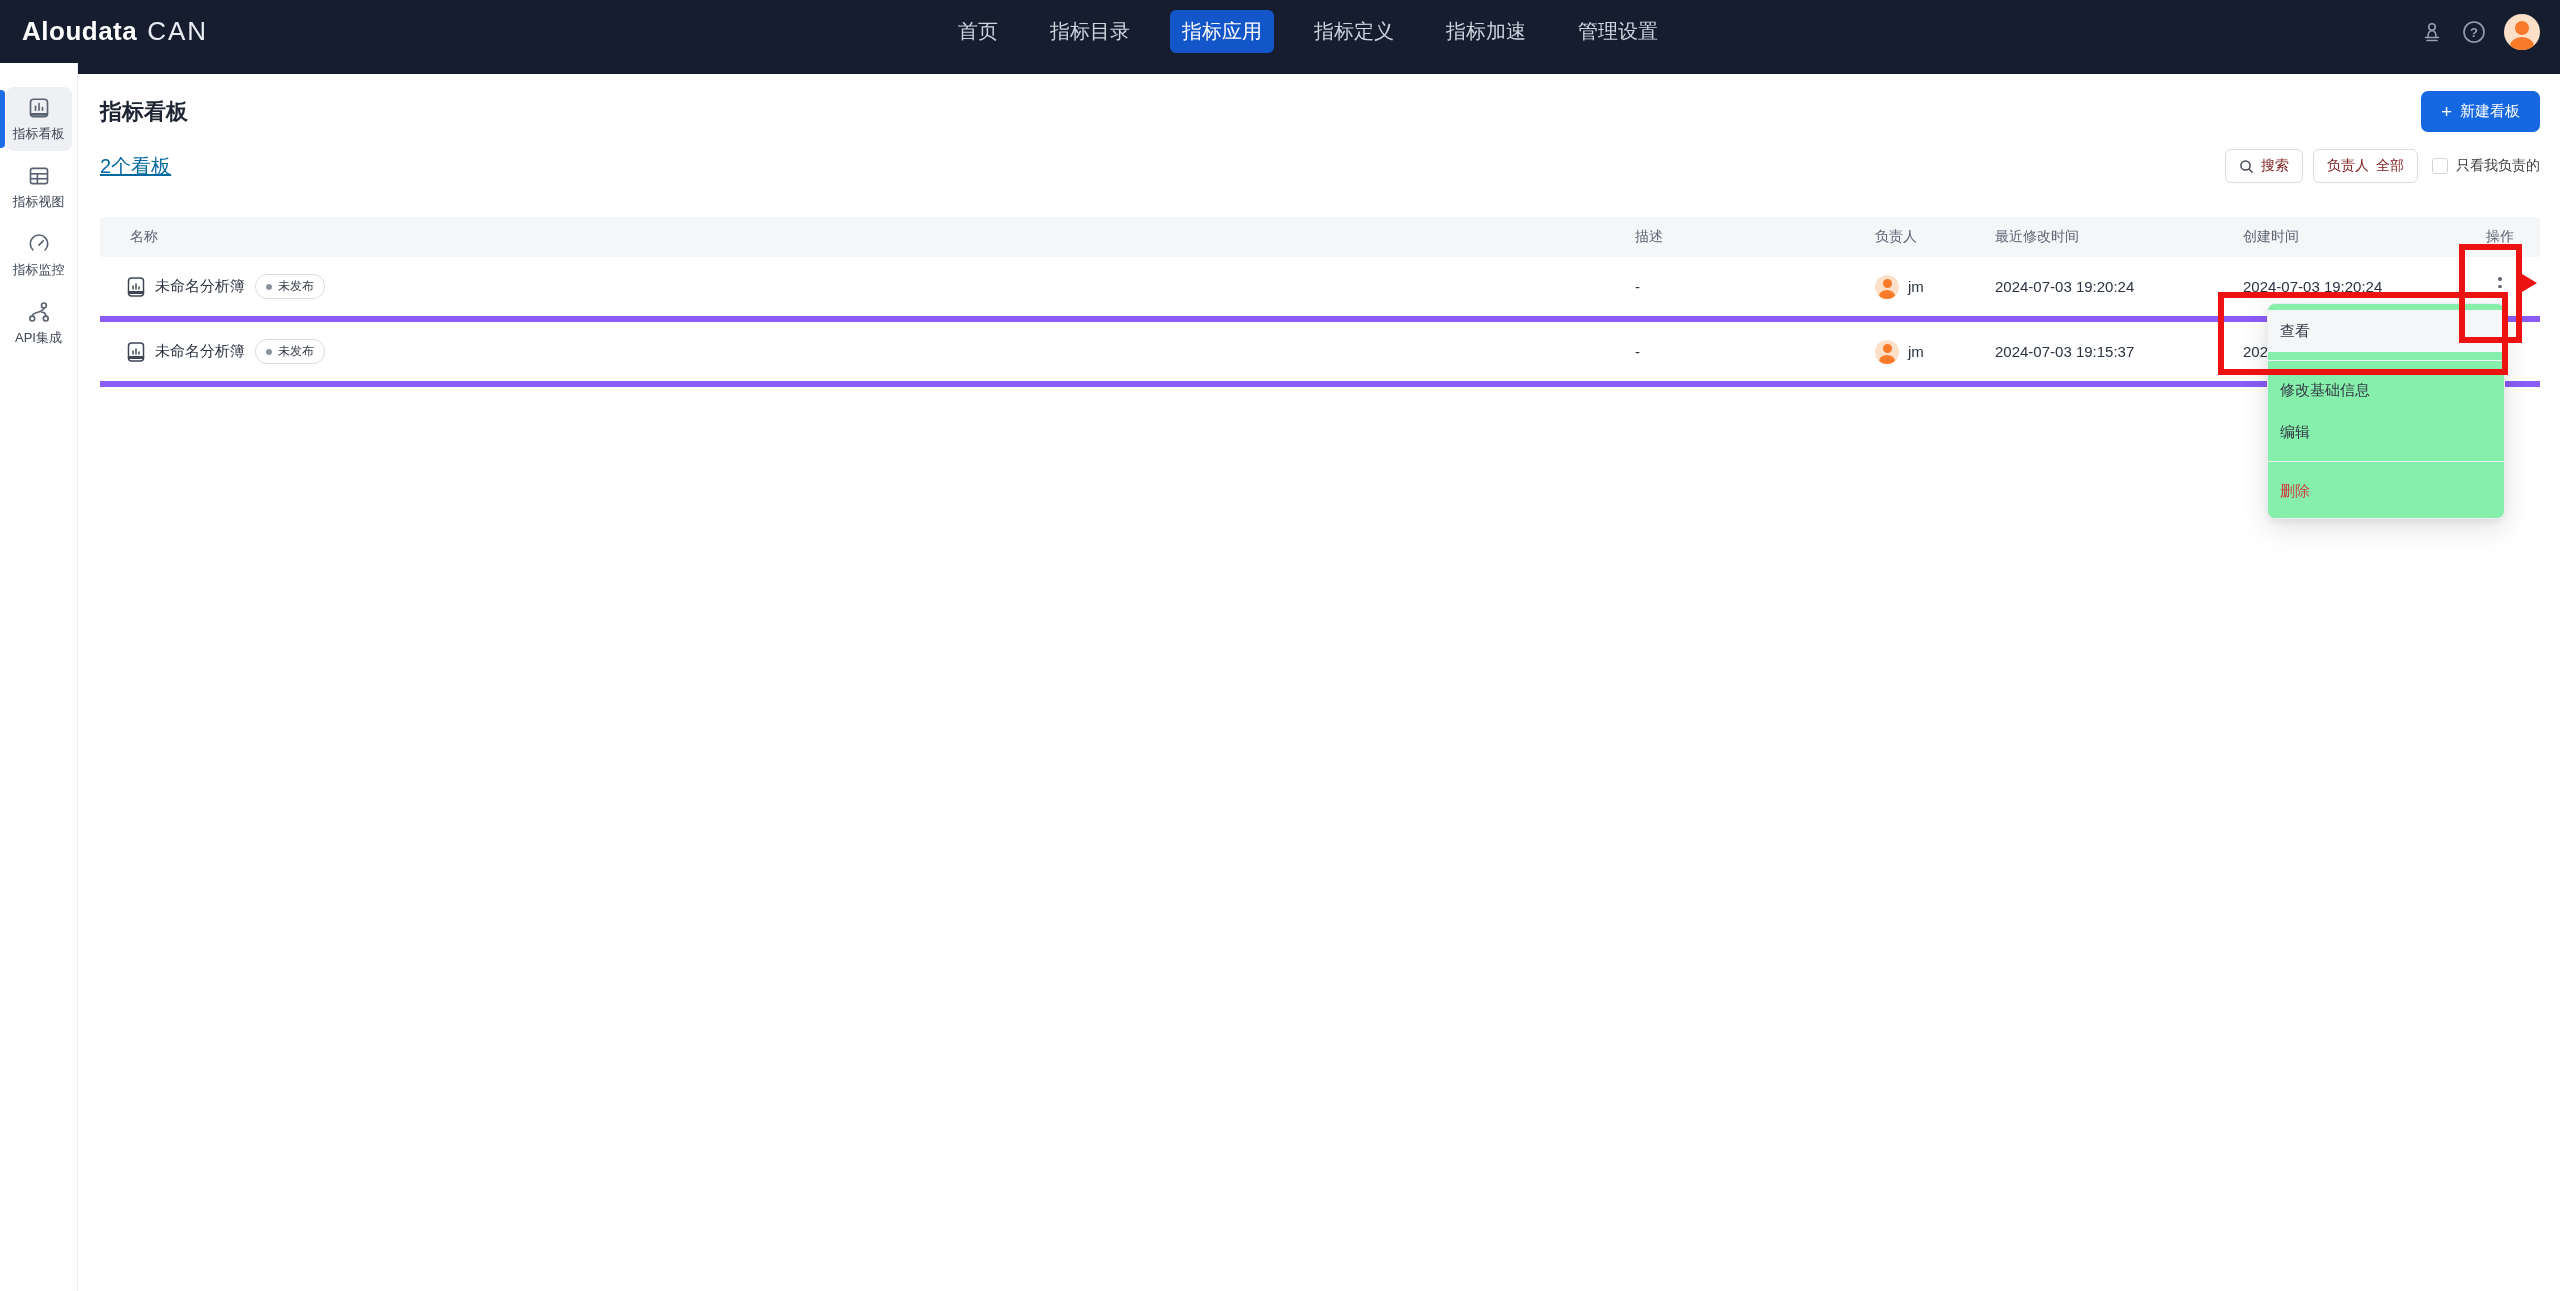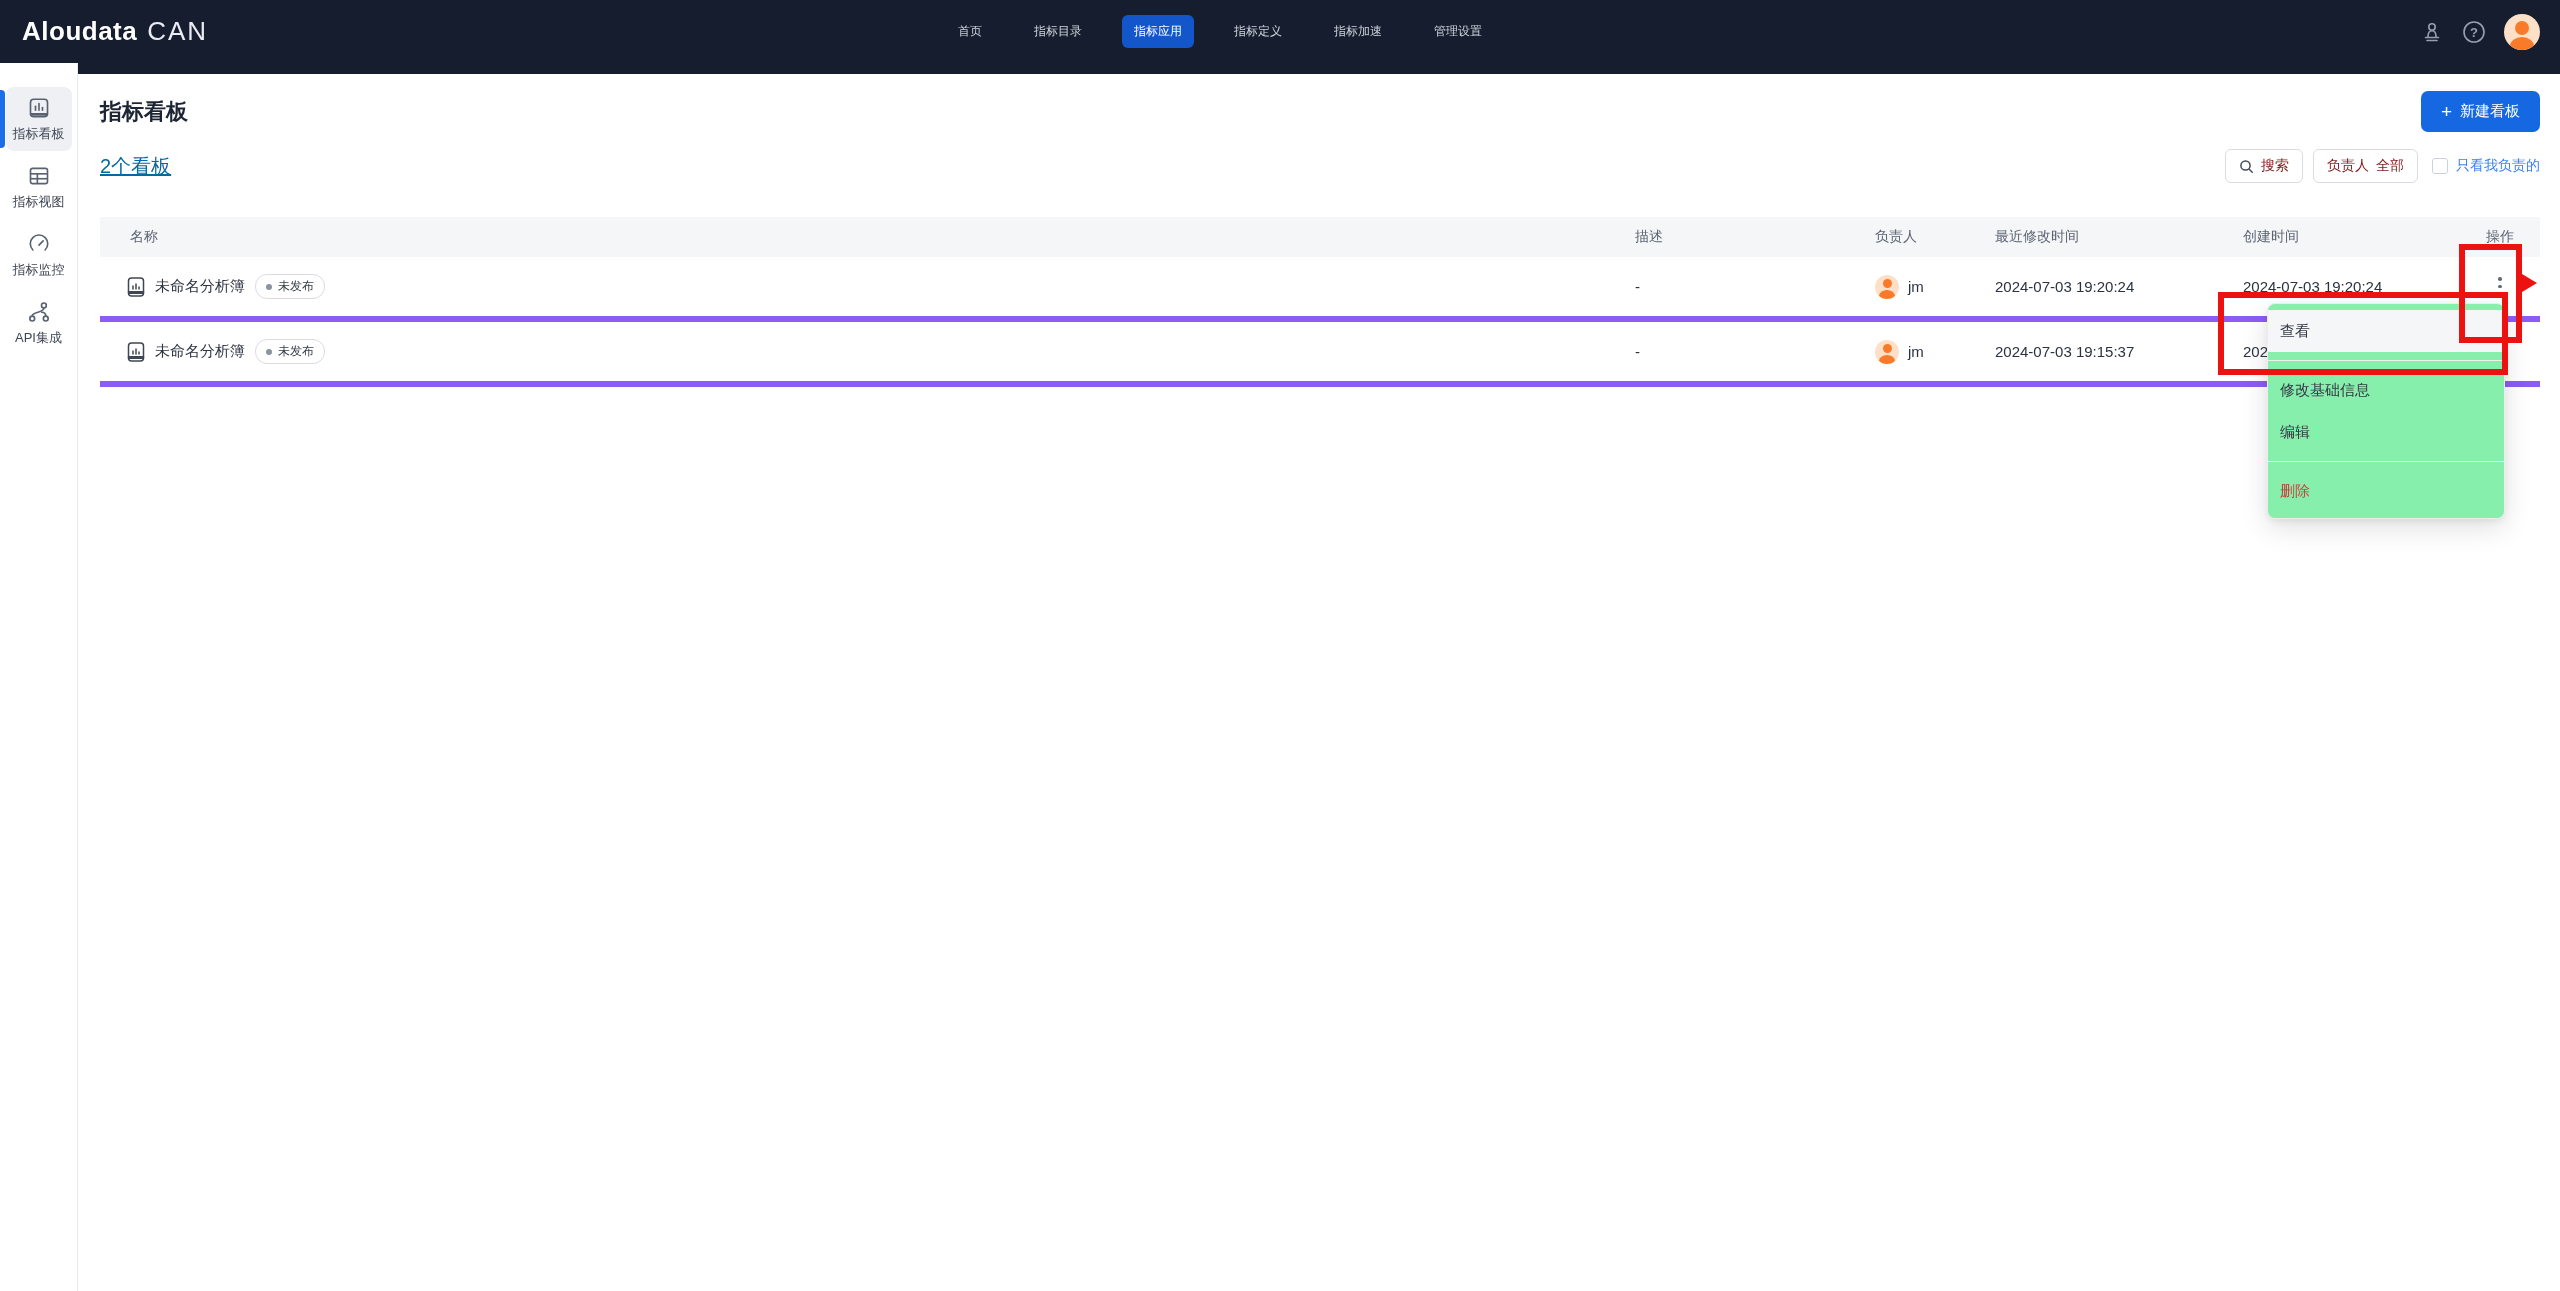--- a/index.html
+++ b/index.html
@@ -5,21 +5,21 @@
   html,body{margin:0;padding:0;overflow:hidden;}
   body{width:2560px;height:1291px;font-family:"Liberation Sans",sans-serif;background:#fff;color:#2a3342;}
   #app{position:relative;width:2560px;height:1291px;overflow:hidden;}
 
   
   .topnav{position:absolute;left:0;top:0;width:2560px;height:74px;background:#151d2e;display:flex;align-items:center;}
   .logo{position:absolute;left:22px;top:0;height:63px;display:flex;align-items:center;}
   .logo .b{font-size:26px;font-weight:800;color:#fff;letter-spacing:.5px;}
   .logo .l{font-size:26px;font-weight:300;color:#e9edf3;margin-left:10px;letter-spacing:2px;}
   .nav{position:absolute;left:946px;top:0;height:63px;display:flex;align-items:center;gap:28px;}
-  .nav-item{font-size:12px;color:#cfd5de;padding:8px 12px;border-radius:6px;cursor:pointer;white-space:nowrap;}
+  .nav-item{font-size:20px;color:#cfd5de;padding:8px 12px;border-radius:6px;cursor:pointer;white-space:nowrap;}
   .nav-item.active{background:#1356c9;color:#fff;}
   .nav-right{position:absolute;right:20px;top:0;height:63px;display:flex;align-items:center;gap:18px;}
   .tn-icon{width:24px;height:24px;display:flex;align-items:center;justify-content:center;}
   .avatar-lg{width:36px;height:36px;border-radius:50%;background:#fde0c7;overflow:hidden;position:relative;}
   .avatar-lg .head{position:absolute;left:11px;top:7px;width:14px;height:14px;border-radius:50%;background:#f97b29;}
   .avatar-lg .body{position:absolute;left:6px;top:23px;width:24px;height:18px;border-radius:50%;background:#f97b29;}
 
   
   .sidebar{position:absolute;left:0;top:63px;bottom:0;width:78px;border-right:1px solid #e9ebee;background:#fff;padding-top:24px;box-sizing:border-box;}
   .side-item{position:relative;width:66px;margin:0 auto 4px auto;border-radius:8px;padding:9px 0 8px 0;display:flex;flex-direction:column;align-items:center;cursor:pointer;}
@@ -32,21 +32,21 @@
   .title-row{display:flex;align-items:center;justify-content:space-between;}
   .page-title{font-size:22px;font-weight:700;color:#1d2534;}
   .btn-primary{display:flex;align-items:center;gap:8px;height:41px;padding:0 20px;background:#1567e2;color:#fff;font-size:15px;border:none;border-radius:7px;cursor:pointer;font-family:inherit;}
   .plus{font-size:19px;font-weight:300;line-height:1;}
   .meta-row{margin-top:17px;display:flex;align-items:center;}
   .count{font-size:20px;color:#0369a1;text-decoration:underline;}
   .controls{margin-left:auto;display:flex;align-items:center;gap:10px;}
   .btn-outline{display:flex;align-items:center;gap:7px;height:32px;padding:16px 13px;background:#fff;border:1px solid #d9dde3;border-radius:6px;font-size:14px;color:#7f1d1d;cursor:pointer;font-family:inherit;white-space:nowrap;}
   .check-wrap{display:flex;align-items:center;gap:8px;margin-left:4px;cursor:pointer;}
   .checkbox{width:16px;height:16px;border:1px solid #cdd2d9;border-radius:3px;background:#fff;box-sizing:border-box;}
-  .check-label{font-size:14px;color:#3b82f6;white-space:nowrap;}
+  .check-label{font-size:14px;color:#404040;white-space:nowrap;}
 
   
   .table{margin-top:34px;}
   .thead,.trow{display:grid;grid-template-columns:minmax(0,1fr) 240px 120px 248px 217px 80px;align-items:center;}
   .thead{height:40px;background:#f5f6f8;border-radius:2px;font-size:14px;color:#5c6472;}
   .thead .c1{padding-left:30px;}
   .trow{height:59px;border-bottom:6px solid #8b5cf6;font-size:15px;color:#2b3342;}
   .name-cell{display:flex;align-items:center;padding-left:26px;}
   .name-text{margin-left:9px;color:#2c3340;}
   .badge{margin-left:10px;display:inline-flex;align-items:center;gap:6px;border:1px solid #d9dce2;border-radius:12px;padding:3px 10px;font-size:12px;color:#383f4a;background:#fff;white-space:nowrap;}

